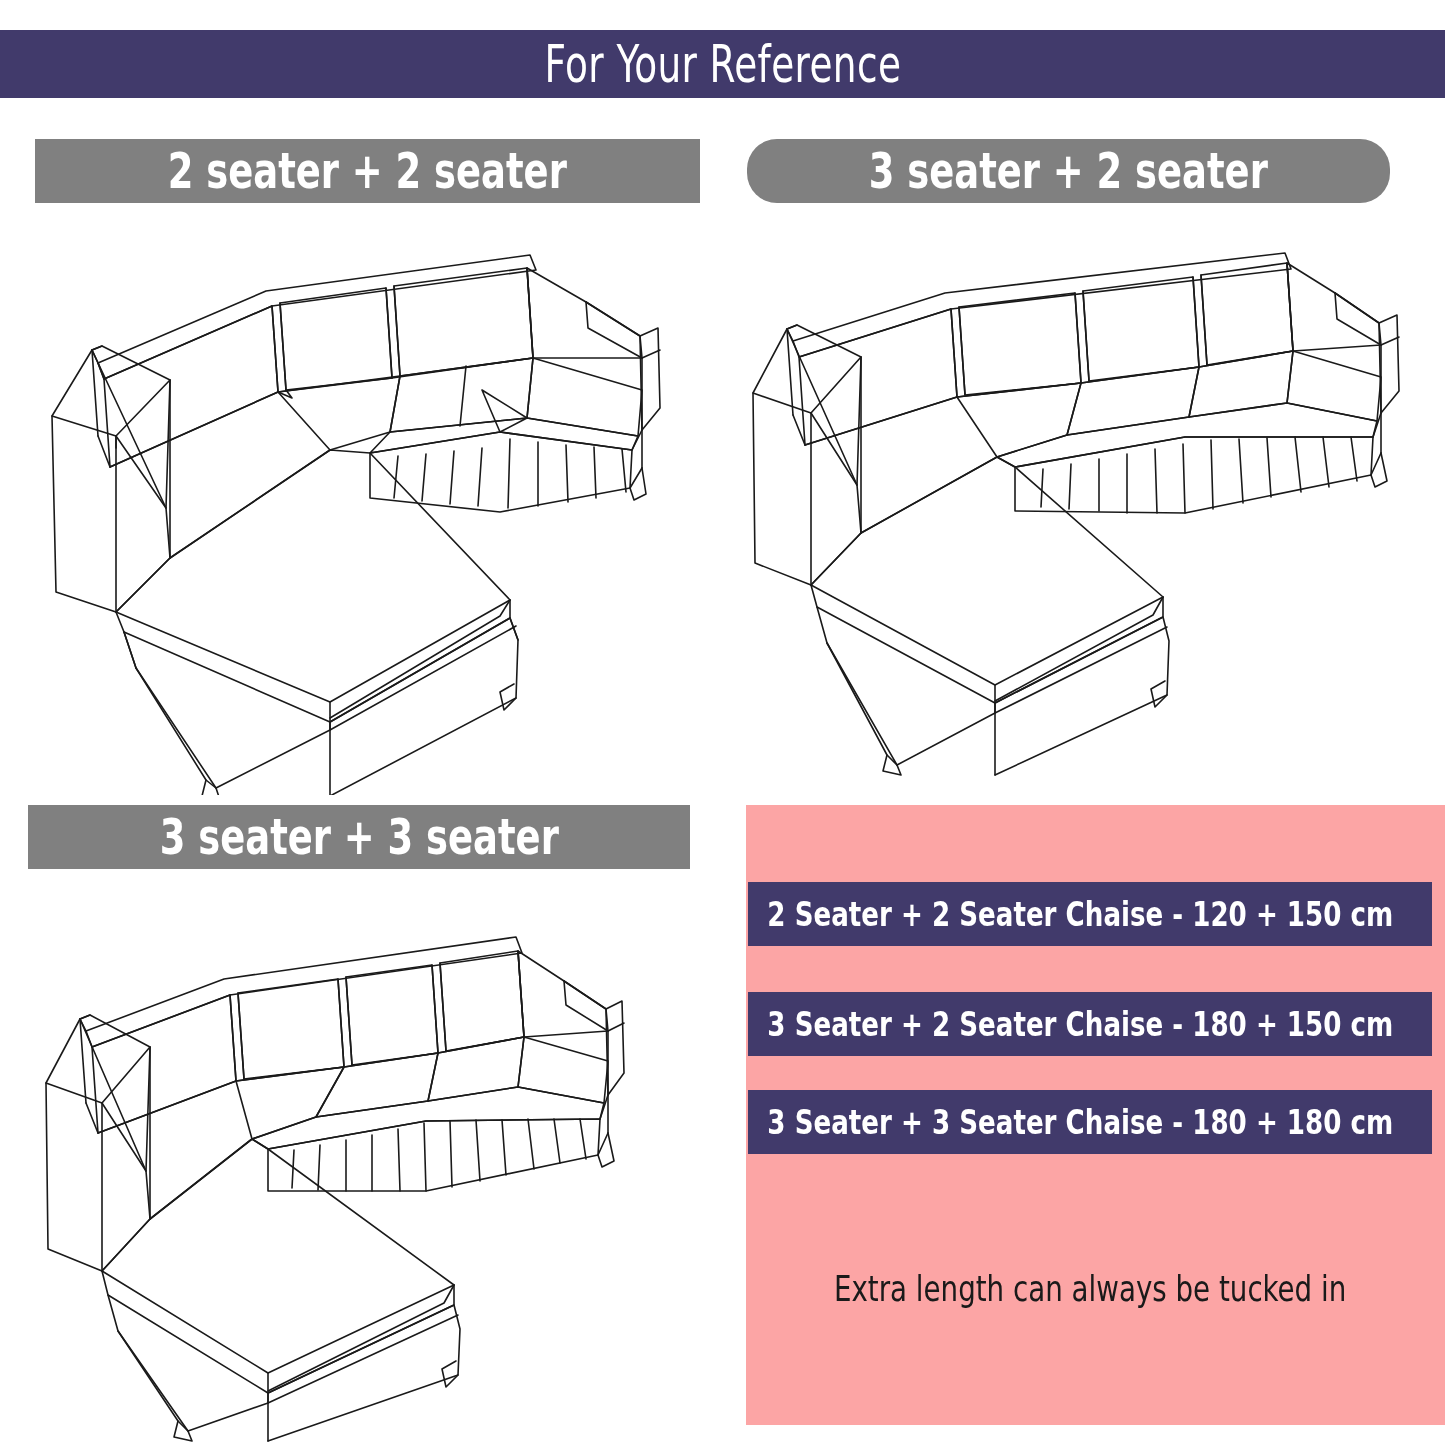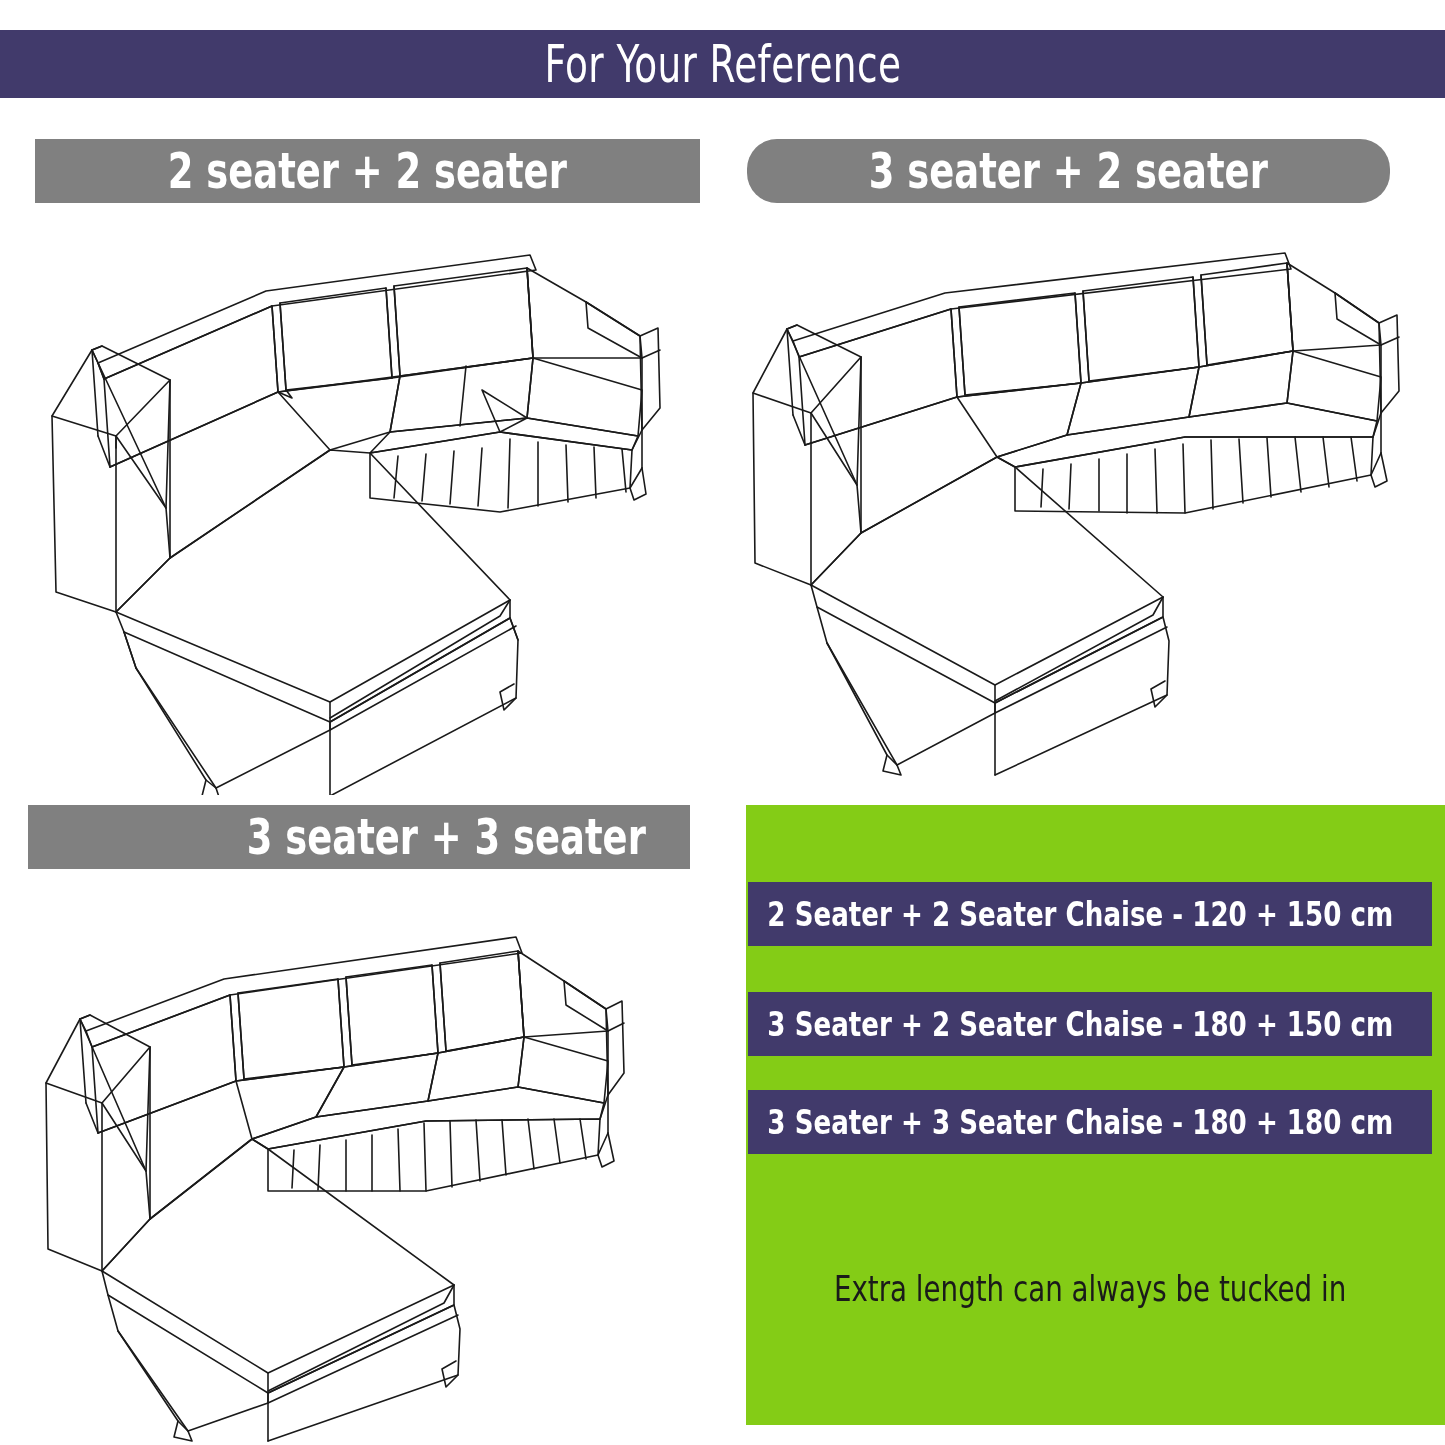--- a/index.html
+++ b/index.html
@@ -55,39 +55,39 @@
     color: #ffffff;
     font-family: "DejaVu Sans Condensed", "Liberation Sans Narrow", "Liberation Sans", sans-serif;
     font-size: 50px;
     font-weight: 700;
     transform: scaleX(0.82);
     white-space: nowrap;
     line-height: 1;
   }
   #label-a { left: 35px;  top: 139px; width: 665px; }
   #label-b { left: 747px; top: 139px; width: 643px; border-radius: 30px; }
-  #label-c { left: 28px;  top: 805px; width: 662px; justify-content: flex-end; }
+  #label-c { left: 28px;  top: 805px; width: 662px; }
 
   
   .sofa-cell {
     position: absolute;
   }
   #sofa-a { left: 30px;  top: 240px;  width: 690px; height: 555px; }
   #sofa-b { left: 745px; top: 245px;  width: 690px; height: 535px; }
   #sofa-c { left: 20px;  top: 905px;  width: 690px; height: 540px; }
   .sofa-cell svg { display: block; width: 100%; height: 100%; }
 
   
   #info-panel {
     position: absolute;
     left: 746px;
     top: 805px;
     width: 699px;
     height: 620px;
-    background: #84cc16;
+    background: #fca5a5;
   }
   .size-row {
     position: absolute;
     left: 2px;
     width: 684px;
     height: 64px;
     background: #413a6b;
     display: flex;
     align-items: center;
   }

